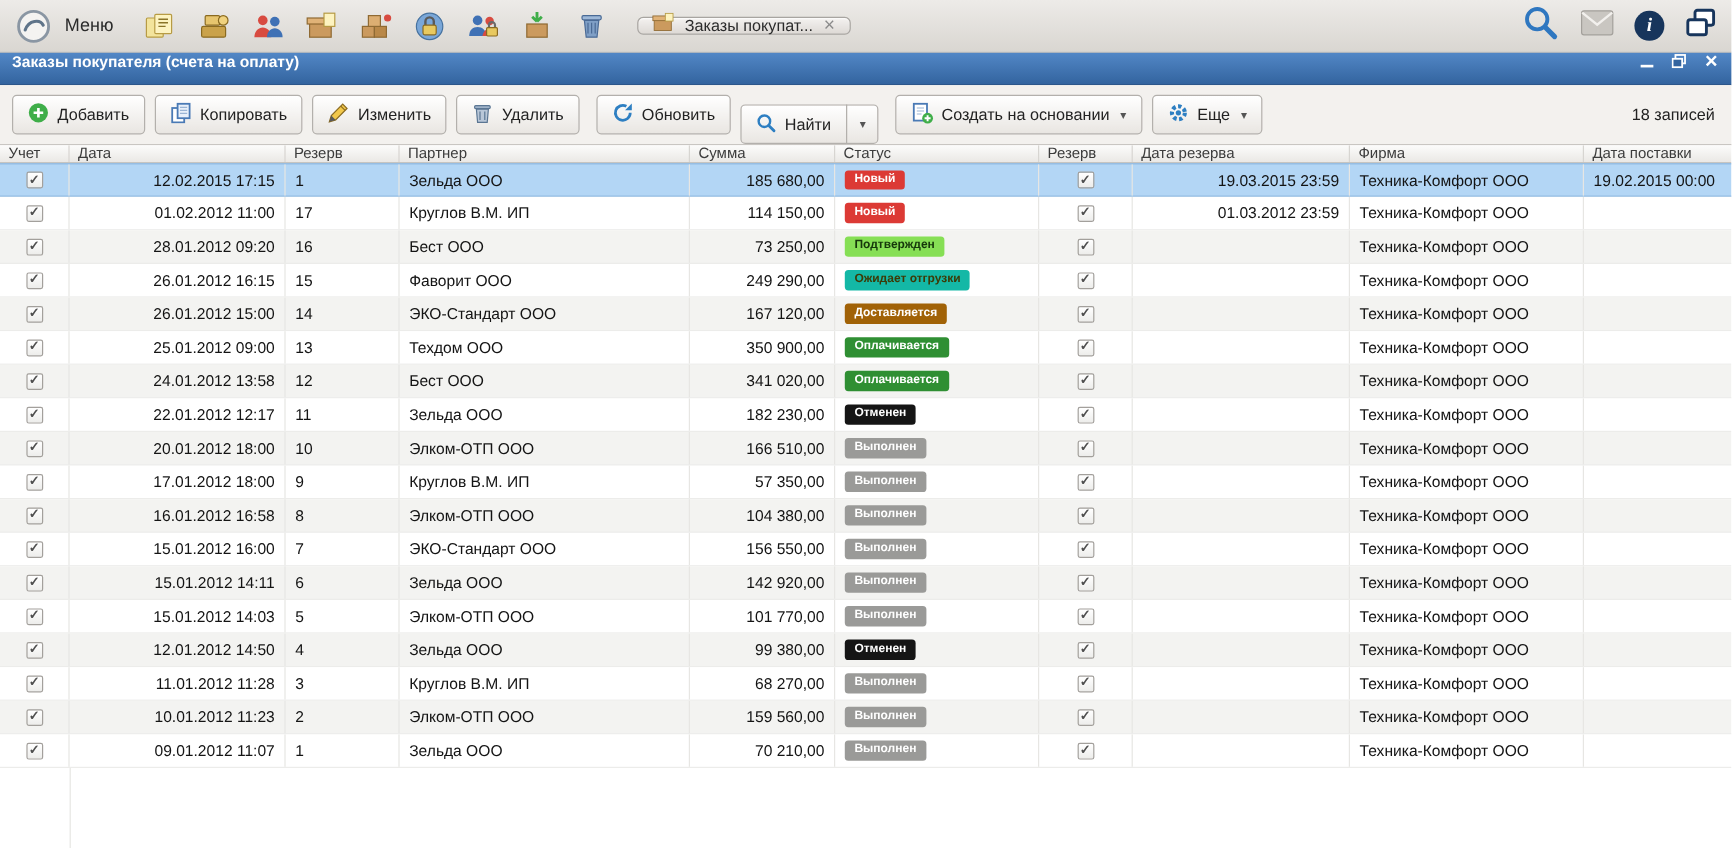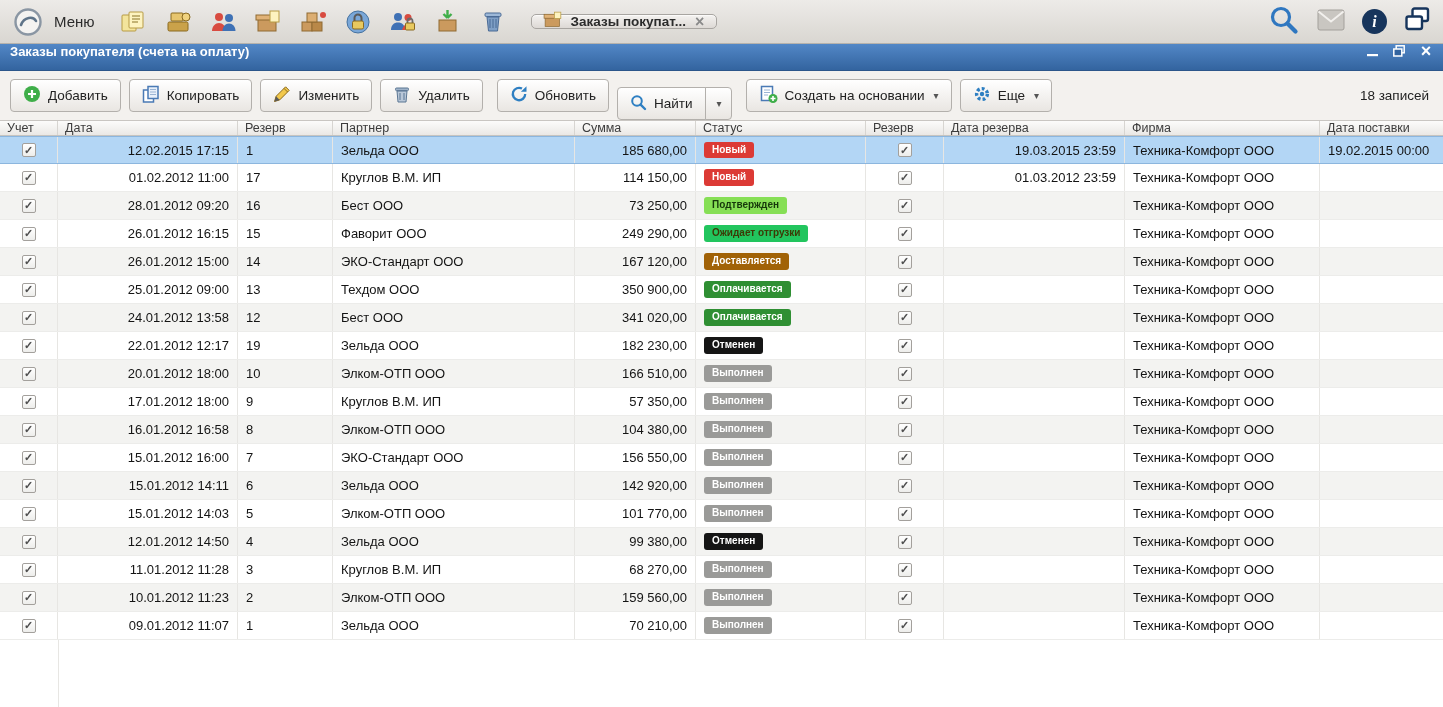--- a/index.html
+++ b/index.html
@@ -12,21 +12,21 @@
     padding:0 12px; gap:6px; }
   .logo { width:32px; height:32px; display:flex; align-items:center; justify-content:center; }
   .menu-btn { background:none; border:none; font-size:15px; color:#2b2b2b;
     padding:0 10px 0 4px; cursor:pointer; font-family:Liberation Sans, sans-serif;text-align:right; }
   .quick-icons { display:flex; align-items:center; gap:13px; margin-left:6px; }
   .qicon { width:32px; height:32px; display:flex; align-items:center; justify-content:center;
     background:none; border:none; cursor:pointer; }
   .tab { display:flex; align-items:center; gap:8px; margin-left:16px;
     background:linear-gradient(#f4f2f0,#ddd9d5); border:1px solid #a8a5a1;
     border-radius:5px; padding:5px 11px; height:15px; cursor:pointer;
-    box-shadow:0 1px 1px rgba(255,255,255,.7) inset;font-weight:bold; }
+    box-shadow:0 1px 1px rgba(255,255,255,.7) inset; }
   .tab-label { font-size:13.5px; color:#2b2b2b; }
   .tab-close { color:#8a8a8a; font-size:16px; line-height:1; padding:0 1px; cursor:pointer; }
   .top-right { margin-left:auto; display:flex; align-items:center; gap:17px; }
   .info-icon { width:25px; height:25px; border-radius:50%; background:#17355c; color:#fff;
     display:flex; align-items:center; justify-content:center; font-size:16px;
     font-family:"Liberation Serif", serif; font-weight:bold; font-style:italic; }
 
   
   .titlebar { height:27px; background:linear-gradient(#5287c6,#33649f);
     color:#fff; display:flex; align-items:flex-start; padding:0 10px;
@@ -378,21 +378,21 @@
         </div>
         <div class="trow grid-cols">
           <div class="td center">
             <span class="cb">✓</span>
           </div>
           <div class="td right">26.01.2012 16:15</div>
           <div class="td">15</div>
           <div class="td">Фаворит ООО</div>
           <div class="td right">249 290,00</div>
           <div class="td">
-            <span class="badge" style="background:#22c55e;color:#3c3a06">Ожидает отгрузки</span>
+            <span class="badge" style="background:#14b8a6;color:#3c3a06">Ожидает отгрузки</span>
           </div>
           <div class="td center">
             <span class="cb">✓</span>
           </div>
           <div class="td right"></div>
           <div class="td">Техника-Комфорт ООО</div>
           <div class="td" style="border-right:none;"></div>
         </div>
         <div class="trow grid-cols">
           <div class="td center">
@@ -446,21 +446,21 @@
           </div>
           <div class="td right"></div>
           <div class="td">Техника-Комфорт ООО</div>
           <div class="td" style="border-right:none;"></div>
         </div>
         <div class="trow grid-cols">
           <div class="td center">
             <span class="cb">✓</span>
           </div>
           <div class="td right">22.01.2012 12:17</div>
-          <div class="td">19</div>
+          <div class="td">11</div>
           <div class="td">Зельда ООО</div>
           <div class="td right">182 230,00</div>
           <div class="td">
             <span class="badge" style="background:#151515;color:#ffffff">Отменен</span>
           </div>
           <div class="td center">
             <span class="cb">✓</span>
           </div>
           <div class="td right"></div>
           <div class="td">Техника-Комфорт ООО</div>

